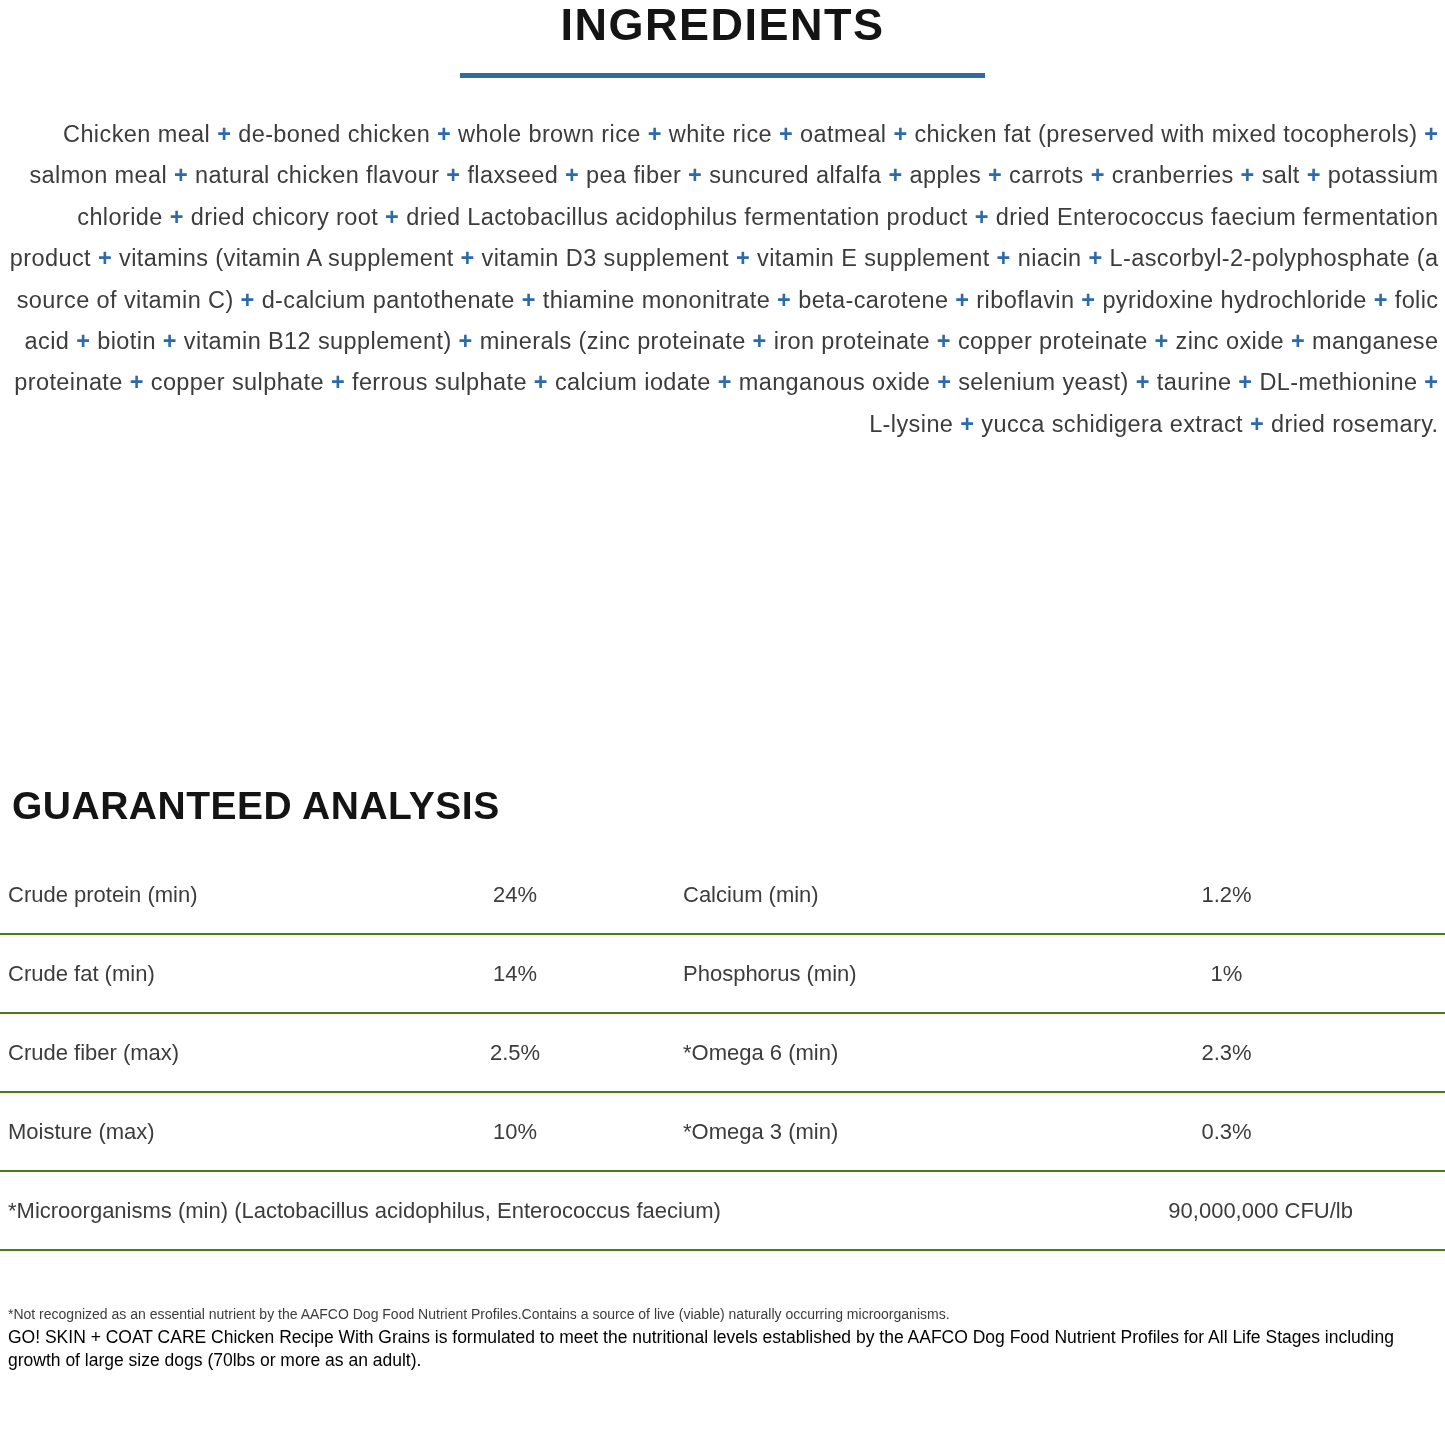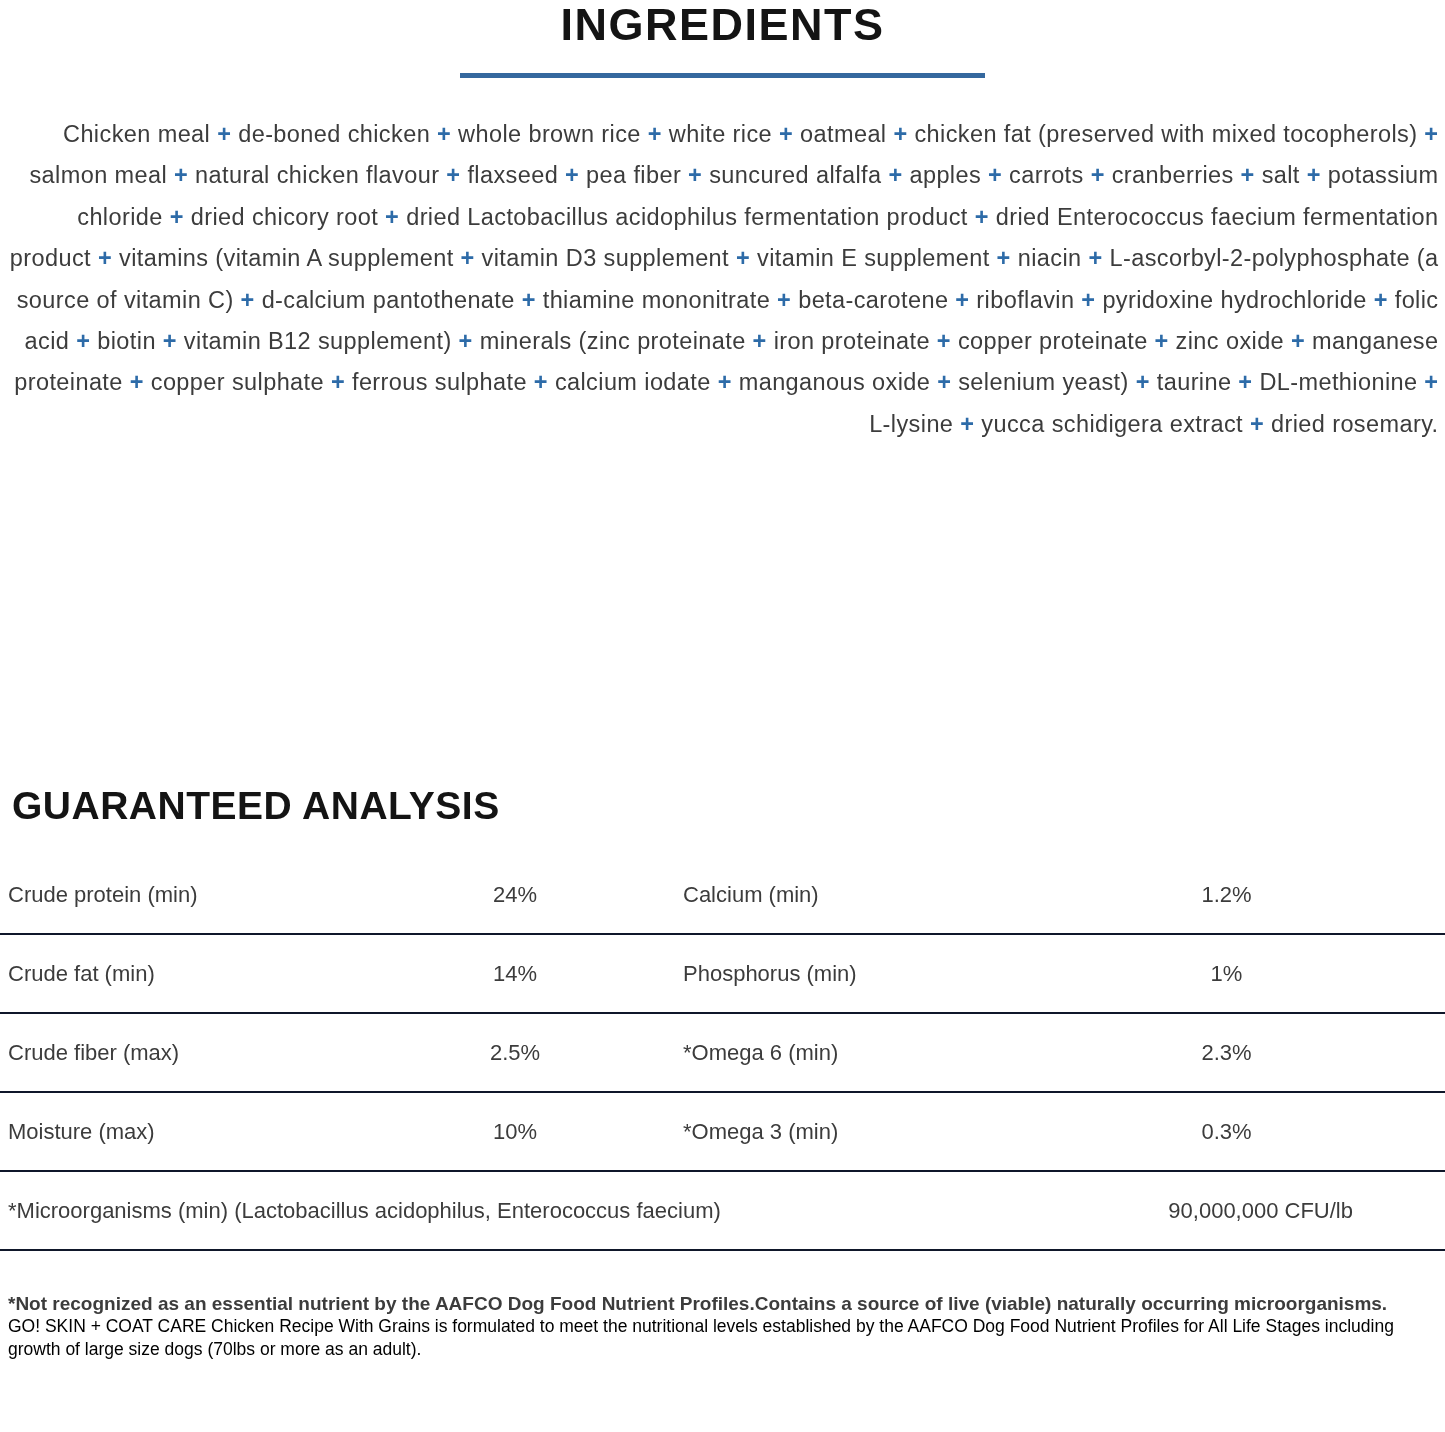--- a/index.html
+++ b/index.html
@@ -59,37 +59,36 @@
   .ga-table {
     margin-top: 28px;
     width: 100%;
     font-size: 22px;
     color: #3c3c3c;
   }
   .ga-row {
     display: flex;
     align-items: center;
     height: 79px;
-    border-bottom: 2px solid #0f172a;
+    border-bottom: 2px solid #4d7c0f;
   }
   .cell-l-label { width: 455px; padding-left: 8px; }
   .cell-l-value { width: 120px; text-align: center; }
   .cell-r-label { width: 460px; padding-left: 108px; }
   .cell-r-value { flex: 1; text-align: center; padding-right: 27px; }
   .cell-full-label { flex: 1; padding-left: 8px; }
   .cell-full-value { width: 300px; text-align: right; padding-right: 92px; }
 
   
   .footnote {
-    margin-top: 41px;
+    margin-top: 52px;
     padding: 0 10px 0 8px;
-    font-size: 19px;
+    font-size: 14px;
     line-height: 23px;
     color: #3c3c3c;
-    font-weight: bold;
   }
   .aafco-statement {
     padding: 0 10px 0 8px;
     max-width: 1425px;
     font-size: 17.5px;
     line-height: 22.5px;
     color: #000000;
   }
 </style>
 </head>

